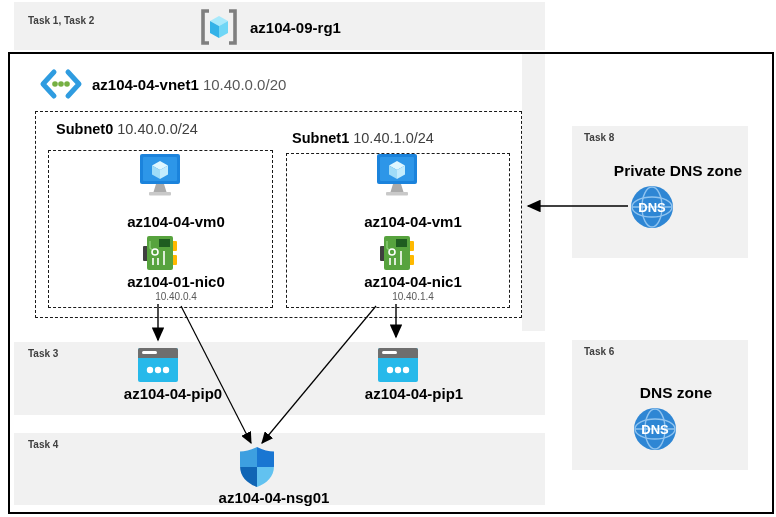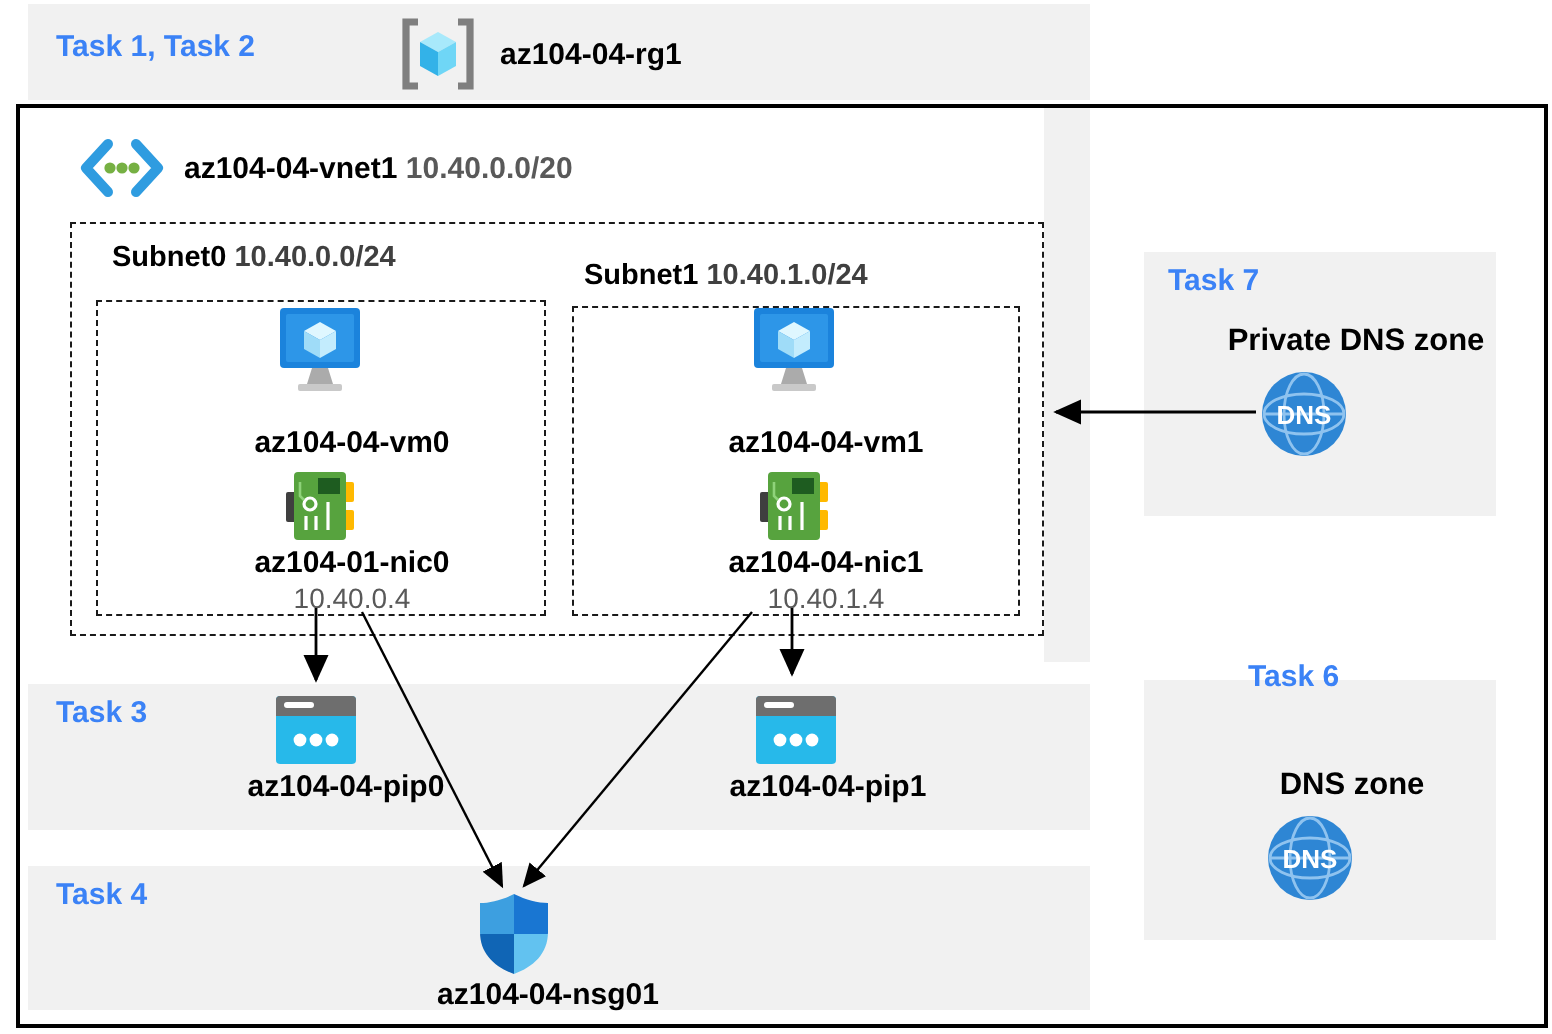--- a/index.html
+++ b/index.html
@@ -4,25 +4,25 @@
 <style>
   * { margin:0; padding:0; box-sizing:border-box; }
   html,body { background:#fff; }
   body { font-family:"Liberation Sans", sans-serif; }
   .canvas {
     position:relative; width:776px; height:517px; background:#fff;
     overflow:hidden; font-family:"Liberation Sans", sans-serif;
   }
   .band { position:absolute; background:#f1f1f1; }
   .graybox { position:absolute; background:#f1f1f1; }
-  .task-label { position:absolute; font-size:15px; font-weight:bold; color:#3b82f6; white-space:nowrap; }
+  .task-label { position:absolute; font-size:10px; font-weight:bold; color:#404040; white-space:nowrap; }
   .bold-label { position:absolute; font-size:15px; font-weight:bold; color:#000; white-space:nowrap; }
   .center-label { transform:translateX(-50%); text-align:left;padding-left:32px; }
-  .sub-text { font-weight:bold; color:#404040;margin-top:30px; }
-  .gray-text { position:absolute; font-size:14px; color:#595959; white-space:nowrap; }
+  .sub-text { font-weight:normal; color:#404040;margin-top:30px; }
+  .gray-text { position:absolute; font-size:10px; color:#595959; white-space:nowrap; }
   .frame {
     position:absolute; left:8px; top:52px; width:766px; height:462px;
     border:2px solid #000; background:transparent;
   }
   .dashed { position:absolute; border:1.5px dashed #1a1a1a; background:transparent; }
   .icon { position:absolute; }
   svg { display:block; }
   #arrows { position:absolute; left:0; top:0; pointer-events:none; }
 </style>
 </head>
@@ -35,21 +35,21 @@
 
   <div class="icon" style="left:198px; top:9px;">
     <svg width="42" height="36" viewBox="0 0 42 36">
       <path d="M11,2 H5 V34 H11" fill="none" stroke="#7f7f7f" stroke-width="3.6"></path>
       <path d="M31,2 H37 V34 H31" fill="none" stroke="#7f7f7f" stroke-width="3.6"></path>
       <polygon points="21,7 30,12 21,17 12,12" fill="#a8e9fb"></polygon>
       <polygon points="12,12 21,17 21,29 12,24" fill="#33b2e8"></polygon>
       <polygon points="30,12 21,17 21,29 30,24" fill="#6fd6f6"></polygon>
     </svg>
   </div>
-  <div class="bold-label" style="left:250px; top:19px;">az104-04-rg1</div>
+  <div class="bold-label" style="left:250px; top:19px;">az104-09-rg1</div>
 
   <div class="frame"></div>
 
   <div class="graybox" style="left:522px; top:54px; width:23px; height:277px;"></div>
 
   <div class="icon" style="left:38px; top:68px;">
     <svg width="46" height="32" viewBox="0 0 46 32">
       <path d="M16,4 L5,16 L16,28" fill="none" stroke="#2f9ce0" stroke-width="5" stroke-linecap="round" stroke-linejoin="round"></path>
       <path d="M30,4 L41,16 L30,28" fill="none" stroke="#2f9ce0" stroke-width="5" stroke-linecap="round" stroke-linejoin="round"></path>
       <circle cx="17" cy="16" r="2.8" fill="#76b043"></circle>
@@ -128,21 +128,21 @@
       <line x1="12" y1="24" x2="12" y2="31" stroke="#fff" stroke-width="1.6"></line>
       <line x1="17" y1="24" x2="17" y2="31" stroke="#fff" stroke-width="1.6"></line>
       <line x1="23" y1="17" x2="23" y2="31" stroke="#fff" stroke-width="1.6"></line>
       <path d="M9,7 L9,14 L11,16" fill="none" stroke="#8fd37a" stroke-width="1.3"></path>
     </svg>
   </div>
   <div class="bold-label center-label" style="left:397px; top:273px;">az104-04-nic1</div>
   <div class="gray-text center-label" style="left:397px; top:291px;">10.40.1.4</div>
 
   <div class="graybox" style="left:572px; top:126px; width:176px; height:132px;"></div>
-  <div class="task-label" style="left:584px; top:132px;">Task 7</div>
+  <div class="task-label" style="left:584px; top:132px;">Task 8</div>
   <div class="bold-label center-label" style="left:662px; top:162px; font-size:15.5px;">Private DNS zone</div>
   <div class="icon" style="left:630px; top:185px;">
     <svg width="44" height="44" viewBox="0 0 44 44">
       <circle cx="22" cy="22" r="21" fill="#2e86d4"></circle>
       <ellipse cx="22" cy="22" rx="10" ry="20" fill="none" stroke="#8fc3ef" stroke-width="1.4"></ellipse>
       <ellipse cx="22" cy="22" rx="20" ry="10" fill="none" stroke="#8fc3ef" stroke-width="1.4"></ellipse>
       <line x1="2" y1="22" x2="42" y2="22" stroke="#8fc3ef" stroke-width="1.4"></line>
       <text x="22" y="27" text-anchor="middle" font-family="Liberation Sans, sans-serif" font-size="13" font-weight="bold" fill="#fff">DNS</text>
     </svg>
   </div>
@@ -168,21 +168,21 @@
       <path d="M0,2 a2,2 0 0 1 2,-2 h36 a2,2 0 0 1 2,2 v8 h-40 z" fill="#6e6e6e"></path>
       <rect x="4" y="3" width="15" height="3" rx="1.5" fill="#fff"></rect>
       <circle cx="12" cy="22" r="3.2" fill="#fff"></circle>
       <circle cx="20" cy="22" r="3.2" fill="#fff"></circle>
       <circle cx="28" cy="22" r="3.2" fill="#fff"></circle>
     </svg>
   </div>
   <div class="bold-label center-label" style="left:398px; top:385px;">az104-04-pip1</div>
 
   <div class="graybox" style="left:572px; top:340px; width:176px; height:130px;"></div>
-  <div class="task-label" style="left:584px; top:330px;margin-left:40px;">Task 6</div>
+  <div class="task-label" style="left:584px; top:346px;">Task 6</div>
   <div class="bold-label center-label" style="left:660px; top:384px; font-size:15.5px;">DNS zone</div>
   <div class="icon" style="left:633px; top:407px;">
     <svg width="44" height="44" viewBox="0 0 44 44">
       <circle cx="22" cy="22" r="21" fill="#2e86d4"></circle>
       <ellipse cx="22" cy="22" rx="10" ry="20" fill="none" stroke="#8fc3ef" stroke-width="1.4"></ellipse>
       <ellipse cx="22" cy="22" rx="20" ry="10" fill="none" stroke="#8fc3ef" stroke-width="1.4"></ellipse>
       <line x1="2" y1="22" x2="42" y2="22" stroke="#8fc3ef" stroke-width="1.4"></line>
       <text x="22" y="27" text-anchor="middle" font-family="Liberation Sans, sans-serif" font-size="13" font-weight="bold" fill="#fff">DNS</text>
     </svg>
   </div>

